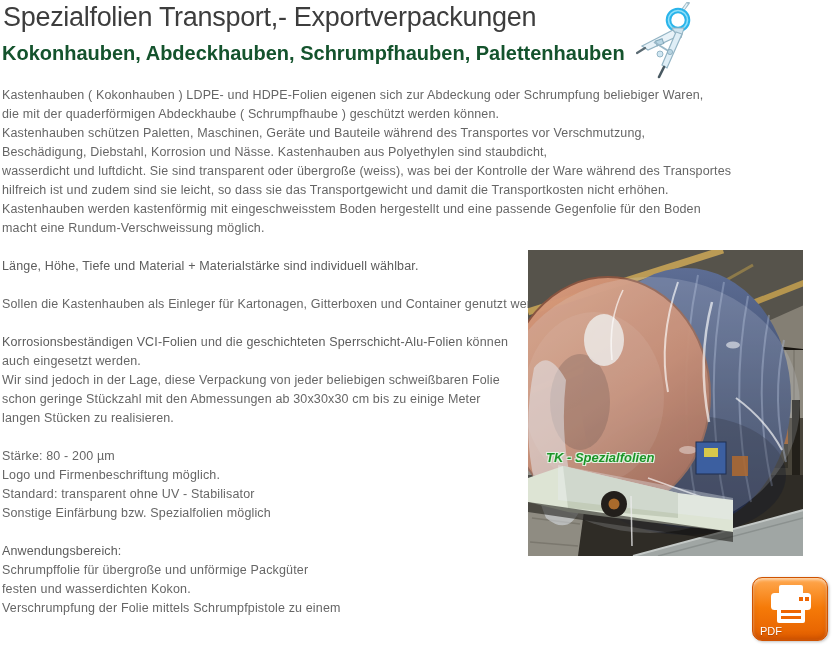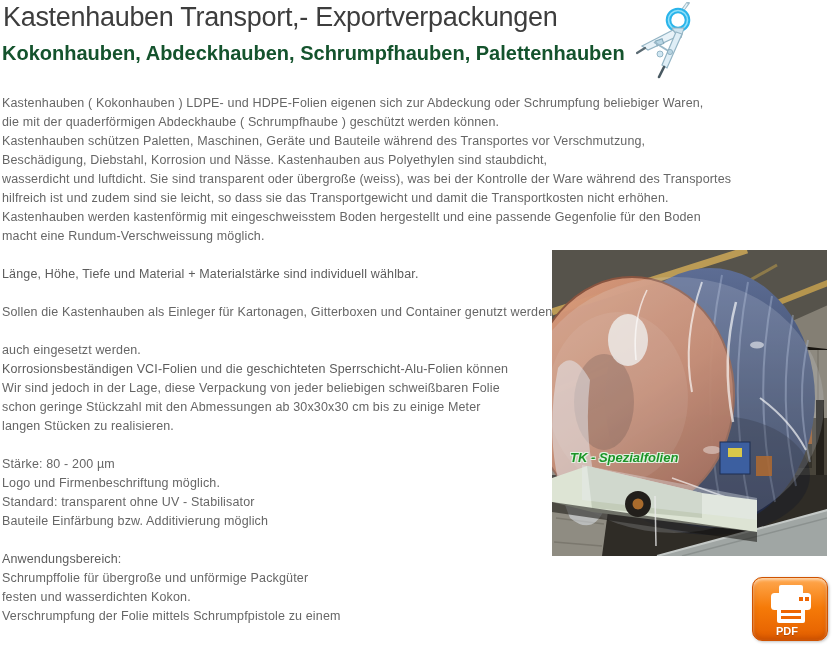--- a/index.html
+++ b/index.html
@@ -9,44 +9,44 @@
 
   .page-title { position:absolute; left:3px; top:2px; font-size:27px; font-weight:400;
                 color:#3d3d3d; letter-spacing:-0.3px; white-space:nowrap; }
   .page-subtitle { position:absolute; left:2px; top:42px; font-size:20px; font-weight:700;
                    color:#14532d; white-space:nowrap; }
 
   .compass { position:absolute; left:636px; top:2px; width:70px; height:80px; }
 
   .body-text { position:absolute; left:2px; top:78px; width:760px;
                font-size:12.5px; line-height:19px; color:#666666; letter-spacing:0.15px; }
-  .para { margin:16px 0 19px 0; }
+  .para { margin:8px 0 19px 0; }
   .line { white-space:nowrap; min-height:19px; }
   .line .b { font-weight:400; color:#5c5c5c; }
 
-  .photo { position:absolute; left:544px; top:250px; width:283px; height:306px; overflow:hidden;padding-left:8px; }
+  .photo { position:absolute; left:520px; top:250px; width:283px; height:306px; overflow:hidden;padding-left:8px; }
   .photo svg { display:block; width:283px; height:306px; }
   .watermark { position:absolute; left:26px; top:200px; font-size:13px; font-weight:700;
                font-style:italic; color:#1c9427; white-space:nowrap;
                text-shadow:1px 1px 0 #e2f3e2, -1px -1px 0 #e2f3e2, 1px -1px 0 #e2f3e2, -1px 1px 0 #e2f3e2; }
 
   .pdf-btn { position:absolute; left:752px; top:577px; width:76px; height:64px;
              border:1px solid #cf5200; border-radius:10px; cursor:pointer; padding:0;
              background:linear-gradient(#ffa950, #f57a08 48%, #e45f00);
              box-shadow:inset 0 2px 3px rgba(255,255,255,.55), inset 0 -3px 5px rgba(150,50,0,.35), 1px 1px 3px rgba(0,0,0,.25); }
   .pdf-btn svg { position:absolute; left:14px; top:5px; }
   .pdf-label { position:absolute; left:7px; bottom:3px; color:#ffffff; font-size:11px;
-               font-weight:700; text-shadow:0 1px 1px rgba(140,50,0,.6);margin-left:16px; }
+               font-weight:400; text-shadow:0 1px 1px rgba(140,50,0,.6); }
 </style>
 </head>
 <body>
 
 <div id="page">
 
-  <h1 class="page-title">Kastenhauben Transport,- Exportverpackungen</h1>
+  <h1 class="page-title">Spezialfolien Transport,- Exportverpackungen</h1>
   <h2 class="page-subtitle">Kokonhauben, Abdeckhauben, Schrumpfhauben, Palettenhauben</h2>
 
   <div class="compass">
     <svg viewBox="0 0 70 80" width="70" height="80">
 
       <line x1="46" y1="9" x2="52" y2="1" stroke="#9fbcc9" stroke-width="3.5" stroke-linecap="round"></line>
       <line x1="47" y1="8" x2="51" y2="2" stroke="#e7f3f8" stroke-width="1.4" stroke-linecap="round"></line>
 
       <circle cx="42" cy="18" r="9.5" fill="none" stroke="#2ab4ea" stroke-width="5.6"></circle>
       <circle cx="42" cy="18" r="9.5" fill="none" stroke="#8fe0fa" stroke-width="1.6"></circle>
@@ -77,31 +77,31 @@
         <div class="line"><span>Kastenhauben werden kastenförmig mit eingeschweisstem Boden hergestellt und eine passende Gegenfolie für den Boden</span></div>
         <div class="line"><span>macht eine Rundum-Verschweissung möglich.</span></div>
       </div>
       <div class="para">
         <div class="line"><span class="b">Länge, Höhe, Tiefe und Material + Materialstärke sind individuell wählbar.</span></div>
       </div>
       <div class="para">
         <div class="line"><span>Sollen die Kastenhauben als Einleger für Kartonagen, Gitterboxen und Container genutzt werden,</span></div>
       </div>
       <div class="para">
+        <div class="line"><span class="b">Korrosionsbeständigen VCI-Folien</span><span> und die </span><span class="b">geschichteten Sperrschicht-Alu-Folien</span><span> können</span></div>
         <div class="line"><span>auch eingesetzt werden.</span></div>
-        <div class="line"><span class="b">Korrosionsbeständigen VCI-Folien</span><span> und die </span><span class="b">geschichteten Sperrschicht-Alu-Folien</span><span> können</span></div>
         <div class="line"><span>Wir sind jedoch in der Lage, diese Verpackung von jeder beliebigen schweißbaren Folie</span></div>
         <div class="line"><span>schon geringe Stückzahl mit den Abmessungen ab 30x30x30 cm bis zu einige Meter</span></div>
         <div class="line"><span>langen Stücken zu realisieren.</span></div>
       </div>
       <div class="para">
         <div class="line"><span>Stärke: 80 - 200 µm</span></div>
         <div class="line"><span>Logo und Firmenbeschriftung möglich.</span></div>
         <div class="line"><span>Standard: transparent ohne UV - Stabilisator</span></div>
-        <div class="line"><span>Bauteile Einfärbung bzw. Additivierung möglich</span></div>
+        <div class="line"><span>Sonstige Einfärbung bzw. Spezialfolien möglich</span></div>
       </div>
       <div class="para">
         <div class="line"><span class="b">Anwendungsbereich:</span></div>
         <div class="line"><span>Schrumpffolie für übergroße und unförmige Packgüter</span></div>
         <div class="line"><span>festen und wasserdichten Kokon.</span></div>
         <div class="line"><span>Verschrumpfung der Folie mittels Schrumpfpistole zu einem</span></div>
       </div>
     </div>
 
   <div class="photo">

